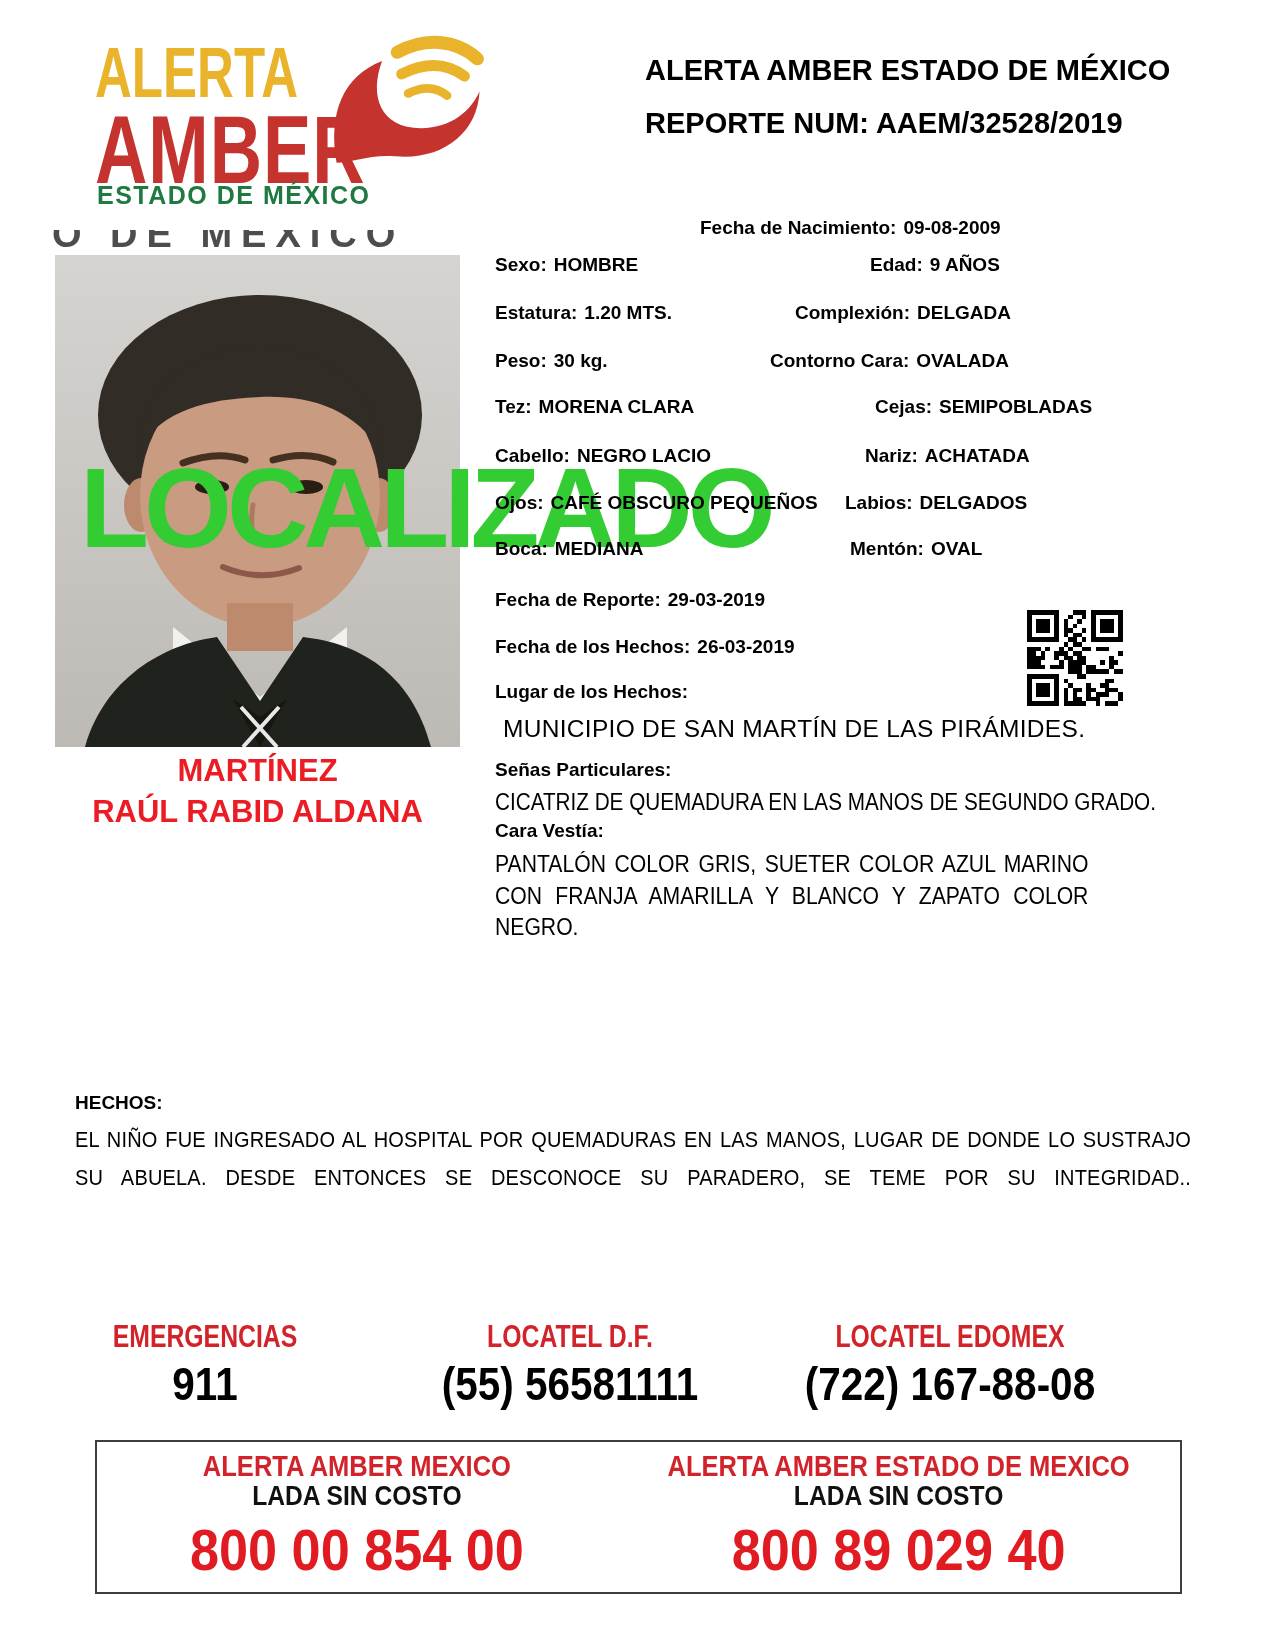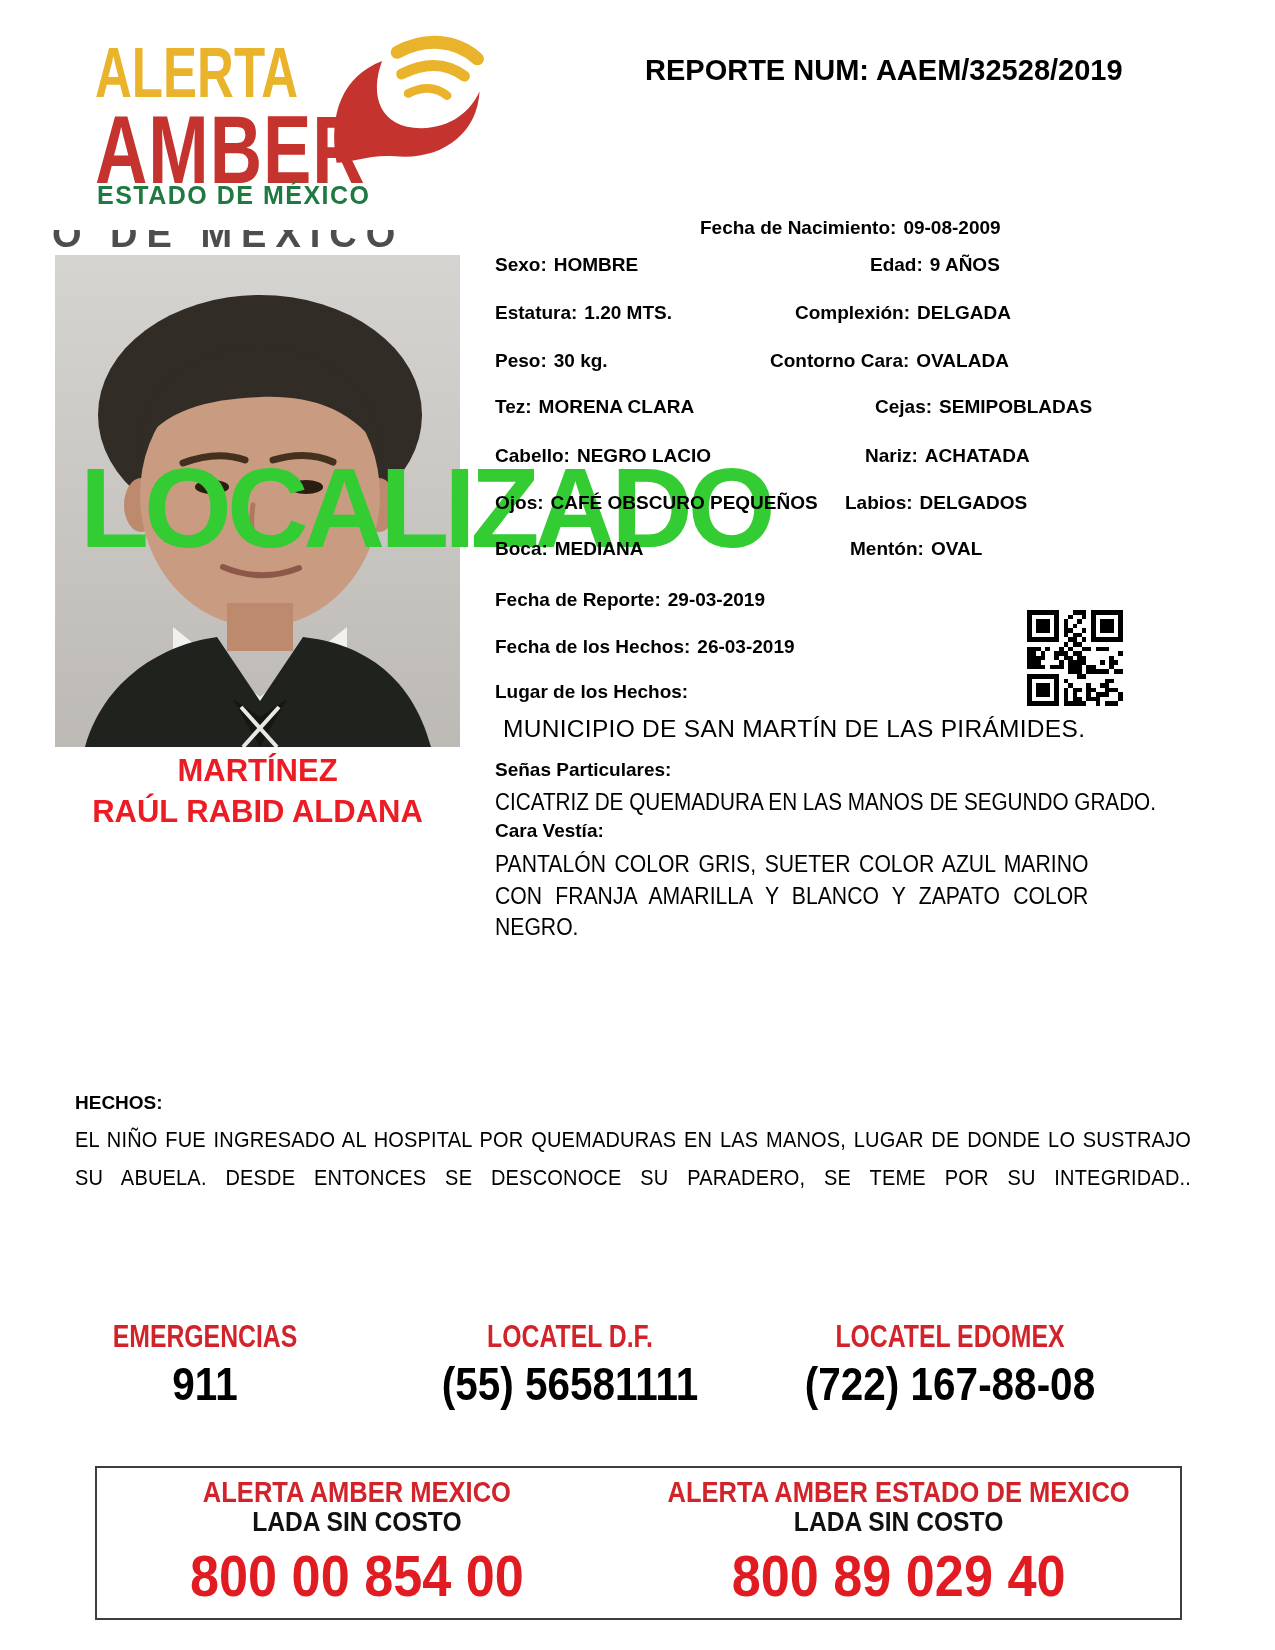--- a/index.html
+++ b/index.html
@@ -74,21 +74,21 @@
   .c0{left:60px;top:1320px;width:290px;}
   .c1{left:395px;top:1320px;width:350px;}
   .c2{left:755px;top:1320px;width:390px;}
   .contact .clabel{color:#D2232A;font-weight:bold;font-size:31px;line-height:1.1;
                    transform:scaleX(0.80);transform-origin:center;}
   .contact .cnumber{color:#000;font-weight:bold;font-size:46px;line-height:1.1;margin-top:5px;
                     transform:scaleX(0.88);transform-origin:center;white-space:nowrap;}
 
   
   .bottom-box{position:absolute;left:95px;top:1440px;width:1083px;height:150px;
-              border:2px solid #3e3e3e;display:flex;background:#fff;margin-top:26px;}
+              border:2px solid #3e3e3e;display:flex;background:#fff;}
   .bb-col{text-align:center;padding-top:9px;}
   .bb-col.one{width:48%;} .bb-col.two{width:52%;}
   .bb-title{color:#D2232A;font-weight:bold;font-size:29px;line-height:1.05;
             transform:scaleX(0.88);transform-origin:center;white-space:nowrap;}
   .bb-sub{color:#111;font-weight:bold;font-size:28px;line-height:1.05;
           transform:scaleX(0.88);transform-origin:center;}
   .bb-number{color:#E01B22;font-weight:bold;font-size:58px;line-height:1;margin-top:10px;
              transform:scaleX(0.90);transform-origin:center;white-space:nowrap;}
 </style>
 </head>
@@ -103,20 +103,21 @@
     <svg class="horn" viewBox="0 0 150 120">
       <path d="M10,118 C2,72 16,38 52,24 C40,56 50,86 88,86 C116,86 134,70 142,52
                C140,92 106,116 64,112 C42,110 22,118 10,118 Z" fill="#C5332F"></path>
       <path d="M66,16 C92,2 120,4 140,22" stroke="#E9B42C" stroke-width="12" fill="none" stroke-linecap="round"></path>
       <path d="M70,36 C92,25 112,26 128,38" stroke="#E9B42C" stroke-width="10" fill="none" stroke-linecap="round"></path>
       <path d="M76,54 C90,47 102,48 112,56" stroke="#E9B42C" stroke-width="8" fill="none" stroke-linecap="round"></path>
     </svg>
   </div>
 
   <div class="title-block">
+    <div class="title-line">ALERTA AMBER ESTADO DE MÉXICO</div>
     <div class="title-line">REPORTE NUM: AAEM/32528/2019</div>
   </div>
 
   <div class="photo-topcut">
     <span>O DE MÉXICO</span>
   </div>
 
   <div class="photo">
     <svg viewBox="0 0 405 492" width="405" height="492">
       <defs>

